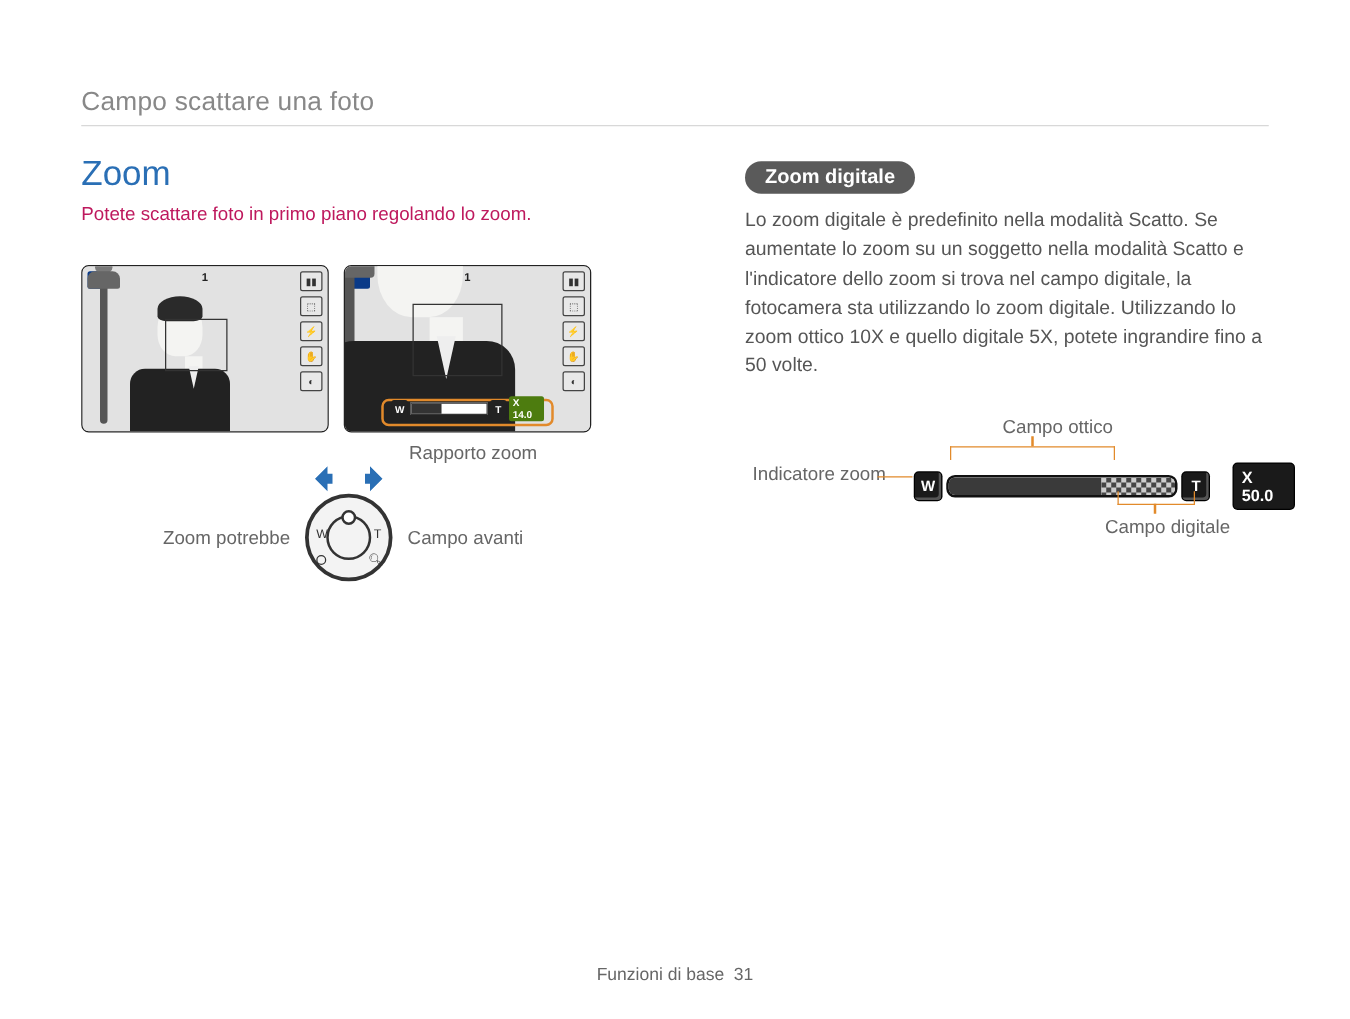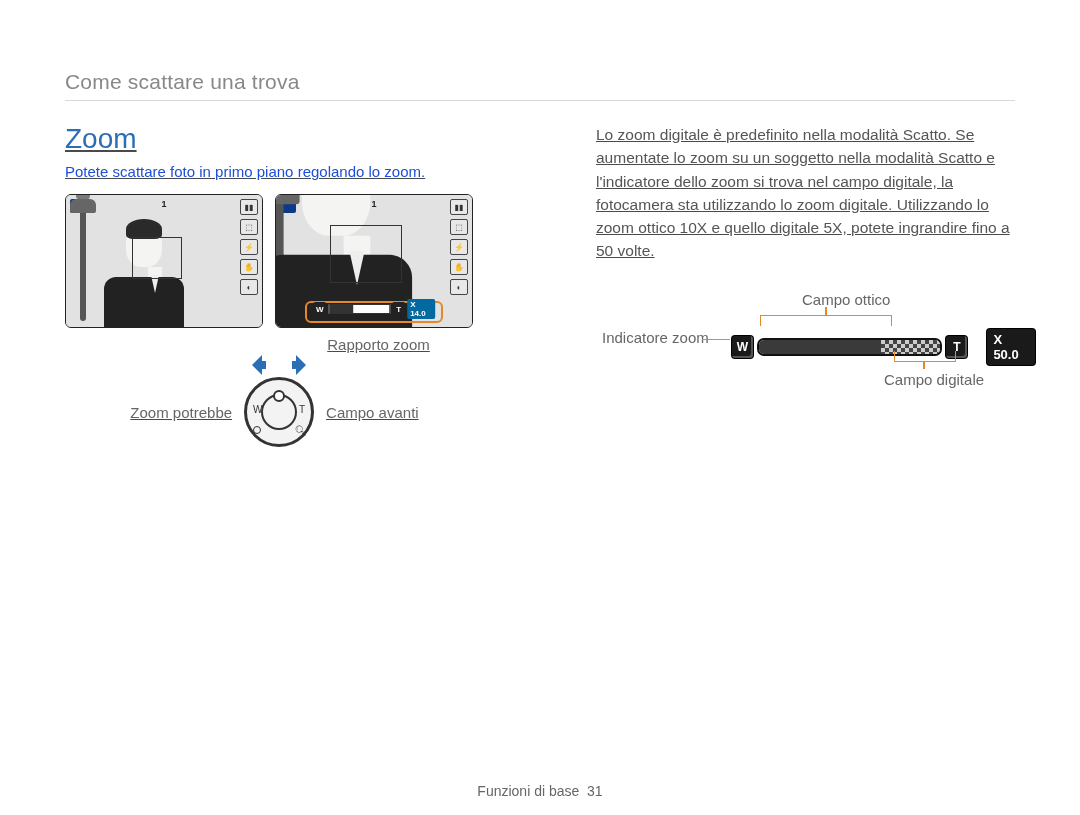--- a/index.html
+++ b/index.html
@@ -23,35 +23,34 @@
     color: #888;
     font-weight: 300;
     letter-spacing: 0.2px;
     border-bottom: 1px solid #d8d8d8;
     padding-bottom: 6px;
     margin-bottom: 22px;
   }
   .columns {
     display: flex;
     gap: 112px;
-    text-decoration: underline;
   }
   .left-col, .right-col {
     flex: 1 1 0;
   }
   h1 {
     font-size: 28px;
     color: #2a6fb5;
     font-weight: 400;
     margin: 0 0 8px 0;
   }
   .intro {
     font-size: 15px;
-    color: #1d4ed8;
-    margin-bottom: 14px;
+    color: #be185d;
+    margin-bottom: 32px;
   }
   .screens-row {
     display: flex;
     gap: 12px;
     margin-bottom: 8px;
   }
   .screen {
     width: 196px;
     height: 132px;
     border: 1px solid #222;
@@ -98,21 +97,21 @@
   .sicon { width:16px; height:14px; border:1.5px solid #444; border-radius:2px; font-size:8px; display:flex;align-items:center;justify-content:center; background:#e8e8e8;color:#333;}
   .top-left-ico { position:absolute; left:4px; top:4px; width:16px; height:14px; background:#0a3a88; border-radius:2px;}
   .top-center { position:absolute; left:50%; transform:translateX(-50%); top:4px; font-size:9px; color:#222; font-weight:600;}
   .zoombar-screen {
     position:absolute; left:50%; transform:translateX(-50%); bottom:8px;
     display:flex; align-items:center; gap:2px;
   }
   .zb-end { width:14px;height:14px;background:#222;color:#fff;font-size:8px;display:flex;align-items:center;justify-content:center;border-radius:2px;font-weight:700;}
   .zb-track { width:64px;height:8px;background:#fff;border:1px solid #333; position:relative;}
   .zb-track .fill { position:absolute;left:0;top:0;bottom:0;width:40%;background:#333;}
-  .zb-val { background:#0369a1;color:#fff;font-size:8px;padding:1px 3px;border-radius:2px;font-weight:700;}
+  .zb-val { background:#4d7c0f;color:#fff;font-size:8px;padding:1px 3px;border-radius:2px;font-weight:700;}
   .highlight-ring {
     position:absolute; border:2px solid #e28a2b; border-radius:6px;
     left:50%; transform:translateX(-50%); bottom:4px; width:134px; height:18px;
   }
   .pointer-line {
     position:absolute; width:2px; background:#e28a2b;
   }
   .label-row {
     text-align:center; font-size:15px; color:#666; margin-top:4px;
   }
@@ -202,30 +201,30 @@
   }
   .bracket-top, .bracket-bot {
     position:absolute; border:1.5px solid #e28a2b; height:10px;
   }
   .bracket-top { border-bottom:none; }
   .bracket-bot { border-top:none; }
   .bracket-line-v { position:absolute; width:1.5px; background:#e28a2b;}
   .note-list { margin:0; padding-left:16px;}
   .note-list li { margin-bottom:4px;}
   .footer {
-    position:absolute; bottom:16px; left:0; right:0; text-align:center;
+    position:absolute; bottom:28px; left:0; right:0; text-align:center;
     font-size:14px; color:#666;
   }
   .right-col .note-box { margin-top: 10px; }
 </style>
 </head>
 <body>
 
 <div class="page">
-  <div class="breadcrumb">Come scattare una trova</div>
+  <div class="breadcrumb">Campo scattare una foto</div>
 
   <div class="columns">
 
     <div class="left-col">
       <h1>Zoom</h1>
       <div class="intro">Potete scattare foto in primo piano regolando lo zoom.</div>
 
       <div class="screens-row">
 
         <div class="screen">
@@ -314,20 +313,21 @@
             <div class="circ"></div>
             <div class="mag">🔍︎</div>
           </div>
         </div>
         <div class="dial-label">Campo avanti</div>
       </div>
 
     </div>
 
     <div class="right-col">
+      <div class="badge">Zoom digitale</div>
       <div class="para">Lo zoom digitale è predefinito nella modalità Scatto. Se aumentate lo zoom su un soggetto nella modalità Scatto e l'indicatore dello zoom si trova nel campo digitale, la fotocamera sta utilizzando lo zoom digitale. Utilizzando lo zoom ottico 10X e quello digitale 5X, potete ingrandire fino a 50 volte.</div>
 
       <div class="zoom-indicator-diagram">
         <div class="zi-label" style="left:200px; top:4px;">Campo ottico</div>
         <div class="bracket-top" style="left:158px; top:28px; width:130px;"></div>
         <div class="bracket-line-v" style="left:223px; top:20px; height:8px;"></div>
 
         <div class="zi-label" style="left:0; top:42px;text-align:center;">Indicatore zoom</div>
         <div style="position:absolute;left:100px;top:52px;width:28px;height:1.5px;background:#e28a2b"></div>
 

